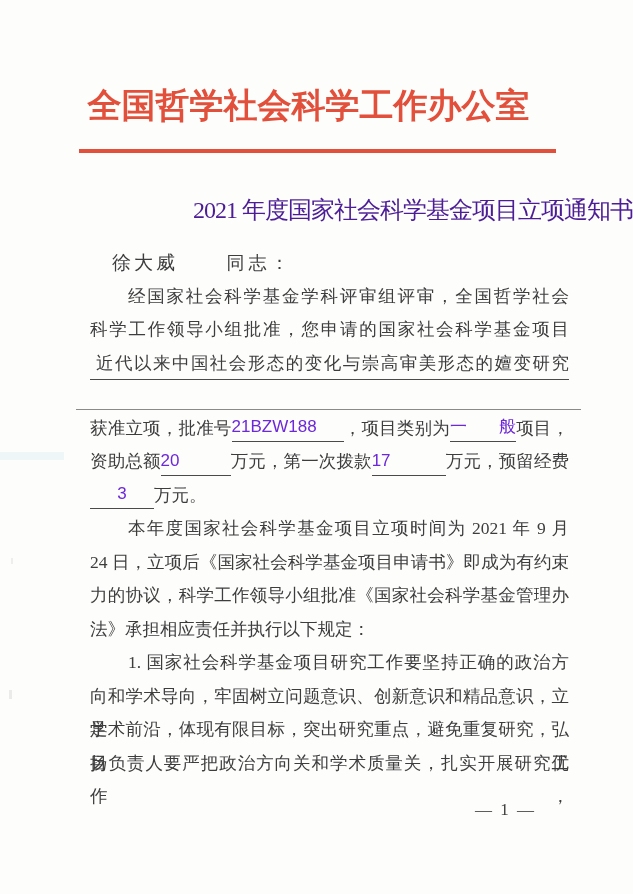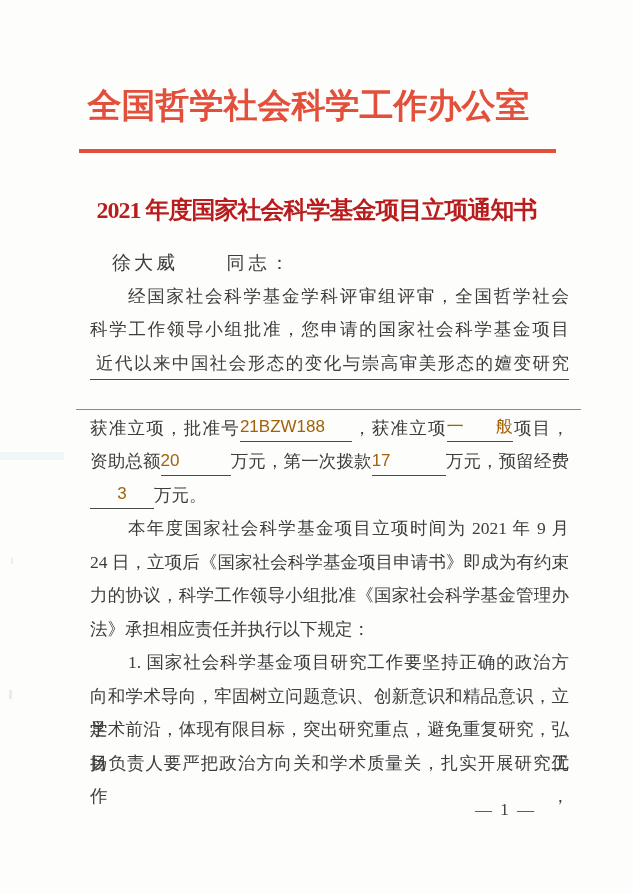--- a/index.html
+++ b/index.html
@@ -18,22 +18,22 @@
     text-align:center;font-size:34px;font-weight:bold;
     letter-spacing:0px;line-height:1.2;
     font-family:"Liberation Serif","DejaVu Serif",serif;
   }
   .red-rule{
     position:absolute;top:149px;left:79px;width:477px;height:4px;
   }
   
   .notice-title{
     position:absolute;top:194px;left:0;right:0;
-    text-align:center;font-size:24px;font-weight:bold;
-    letter-spacing:-1px;color:#b91c1c;
+    text-align:right;font-size:24px;font-weight:normal;
+    letter-spacing:-1px;color:#4c1d95;
   }
   
   .body-col{
     position:absolute;top:246px;left:90px;width:479px;
     font-size:17.5px;color:#3d3d3d;
   }
   .line{
     height:33.5px;line-height:33.5px;
     white-space:nowrap;
   }
@@ -59,21 +59,21 @@
     border-bottom:1.5px solid #8a8a8a;
     margin-left:-14px;margin-right:-12px;
   }
   .fill-line-block{margin-top:2px;}
   
   .blank{
     display:inline-block;
     border-bottom:1.5px solid #4a4a4a;
     text-align:center;
     font-family:"Liberation Sans","DejaVu Sans",sans-serif;
-    font-size:17px;color:#a16207;
+    font-size:17px;color:#6d28d9;
     line-height:20px;height:24px;vertical-align:bottom;
     margin-bottom:3px;
   }
   .blank-approval_number{min-width:112px;}
   .blank-category{min-width:66px;}
   .blank-total_amount_wan{min-width:70px;}
   .blank-first_payment_wan{min-width:74px;}
   .blank-reserved_wan{min-width:64px;}
   
   .page-number{
@@ -108,21 +108,21 @@
     <div>
         <div class="line fill indent">经国家社会科学基金学科评审组评审，全国哲学社会</div>
         <div class="line fill">科学工作领导小组批准，您申请的国家社会科学基金项目</div>
       </div>
 
     <div class="line project-line">近代以来中国社会形态的变化与崇高审美形态的嬗变研究</div>
 
     <div class="blank-rule"></div>
 
     <div class="fill-line-block">
-        <div class="line fill"><span>获准立项，批准号</span><span class="blank blank-approval_number">21BZW188</span><span>，获准立项</span><span class="blank blank-category">一般</span><span>项目，</span></div>
+        <div class="line fill"><span>获准立项，批准号</span><span class="blank blank-approval_number">21BZW188</span><span>，项目类别为</span><span class="blank blank-category">一般</span><span>项目，</span></div>
         <div class="line fill"><span>资助总额</span><span class="blank blank-total_amount_wan">20</span><span>万元，第一次拨款</span><span class="blank blank-first_payment_wan">17</span><span>万元，预留经费</span></div>
         <div class="line"><span class="blank blank-reserved_wan">3</span><span>万元。</span></div>
       </div>
 
     <div>
         <div class="line fill indent">本年度国家社会科学基金项目立项时间为 2021 年 9 月</div>
         <div class="line fill">24 日，立项后《国家社会科学基金项目申请书》即成为有约束</div>
         <div class="line fill">力的协议，科学工作领导小组批准《国家社会科学基金管理办</div>
         <div class="line">法》承担相应责任并执行以下规定：</div>
         <div class="line fill indent">1. 国家社会科学基金项目研究工作要坚持正确的政治方</div>

